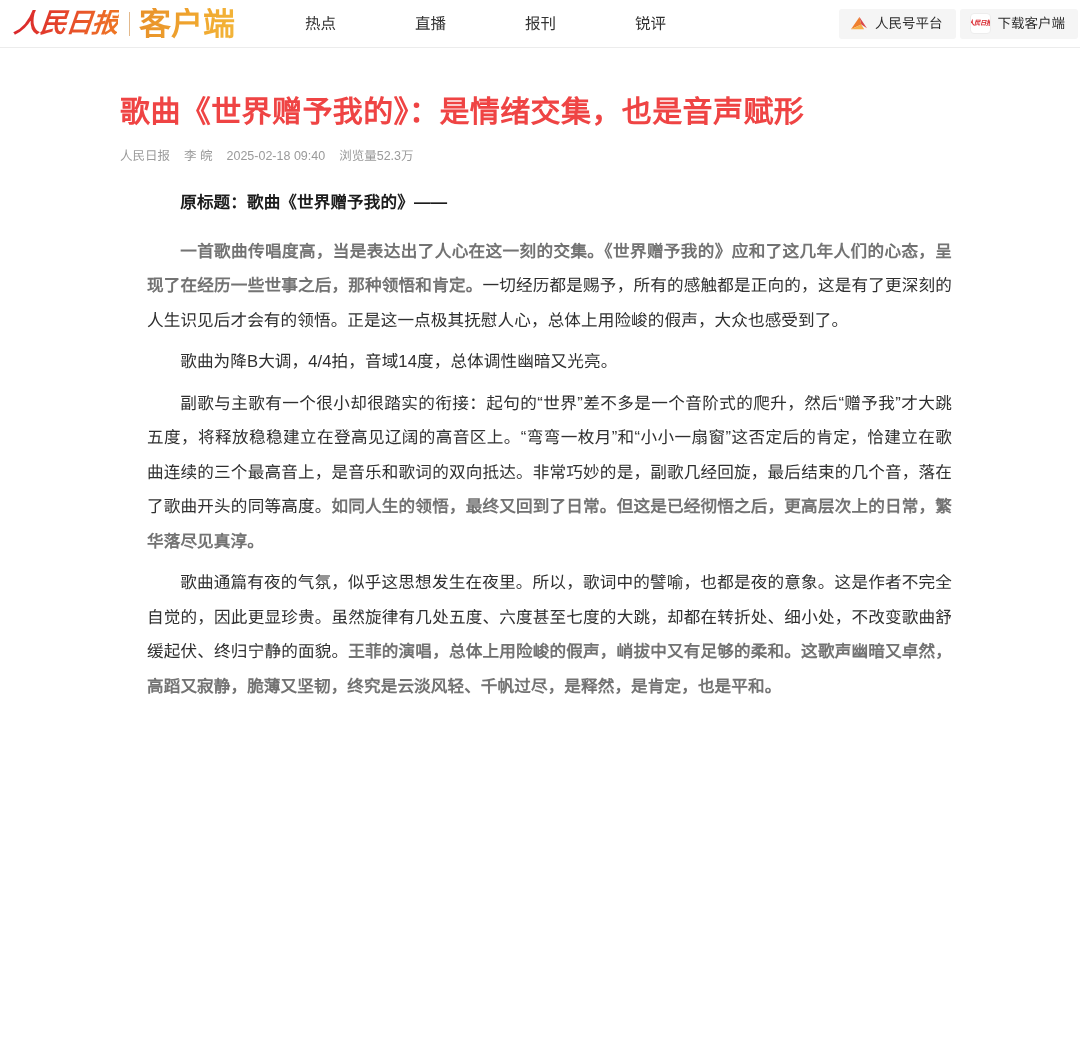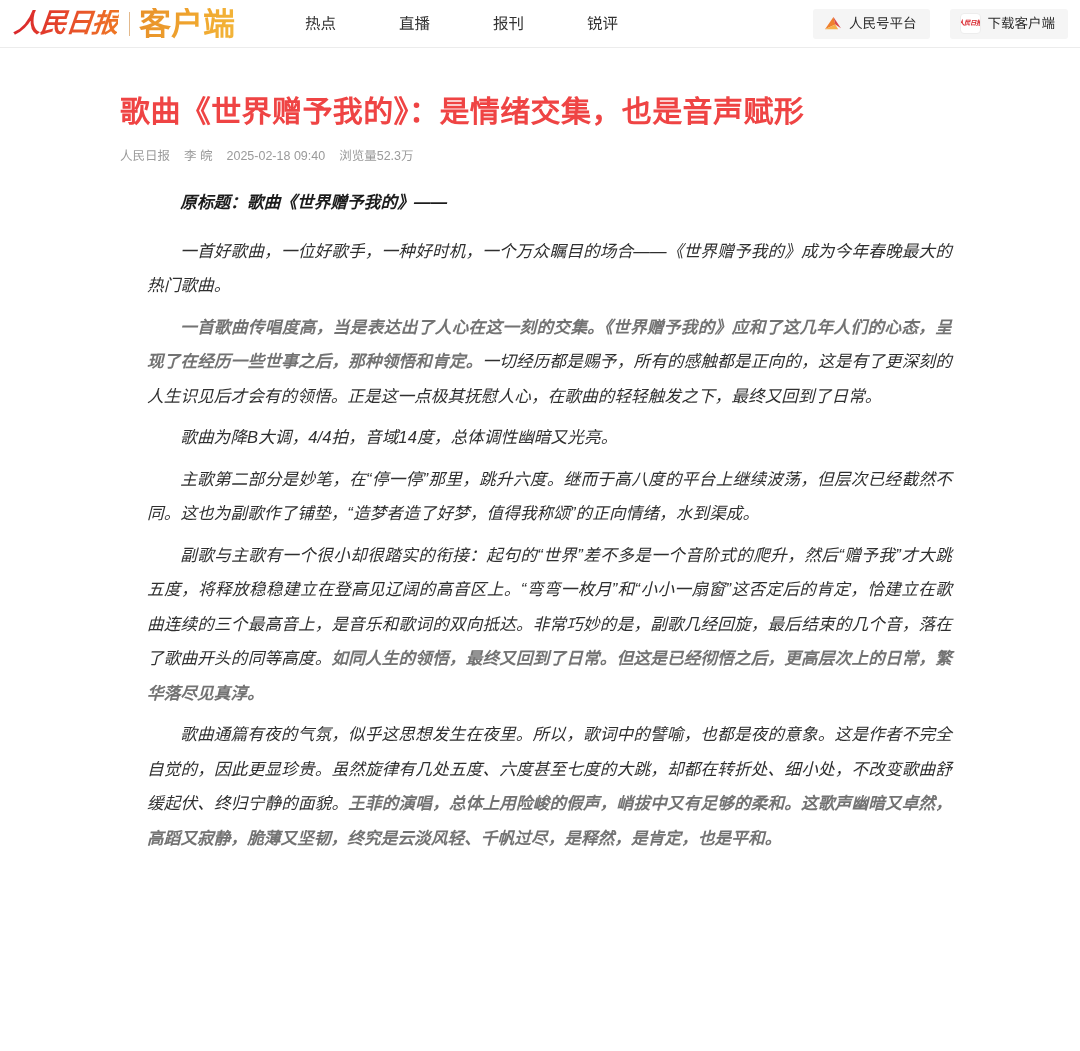--- a/index.html
+++ b/index.html
@@ -62,40 +62,41 @@
     color: transparent;
     line-height: 1;
     white-space: nowrap;
   }
 
   .main-nav {
     display: flex;
     align-items: center;
     margin-left: 66px;
     height: 100%;
+    gap: 16px;
   }
   .nav-item {
     font-size: 15.5px;
     color: #333333;
     padding: 0 4px;
     margin-right: 55px;
     cursor: pointer;
     white-space: nowrap;
     line-height: 1;
   }
   .nav-item:last-child { margin-right: 16px; }
 
   .header-actions {
     position: absolute;
-    right: 12px;
+    right: 2px;
     top: 0;
     height: 100%;
     display: flex;
     align-items: center;
-    gap: 20px;
+    gap: 4px;
   }
   .action-btn {
     display: flex;
     align-items: center;
     background: #f5f5f5;
     border-radius: 3px;
     height: 30px;
     padding: 0 13px 0 10px;
     cursor: pointer;
     white-space: nowrap;
@@ -161,21 +162,20 @@
     padding: 24px 128px 0 147px;
   }
   .article-body p {
     margin: 0 0 7px 0;
     font-size: 16.6px;
     line-height: 2.08;
     color: #2f2f2f;
     text-align: justify;
     text-justify: inter-ideograph;
     letter-spacing: 0.1px;
-    font-style: italic;
   }
   .article-body p.indent {
     text-indent: 2em;
   }
   .article-body p.strong-line {
     font-weight: bold;
     color: #1c1c1c;
   }
   .article-body b {
     font-weight: bold;
@@ -234,22 +234,20 @@
     <span>2025-02-18 09:40</span>
     <span>浏览量52.3万</span>
   </div>
 
   <div class="article-body">
 
     <p class="indent strong-line sub-head">原标题：歌曲《世界赠予我的》——</p>
 
 
     <div id="paragraph-host">
-        <p class="indent"><span>一首好歌曲，一位好歌手，一种好时机，一个万众瞩目的场合——《世界赠予我的》成为今年春晚最大的热门歌曲。</span></p>
-        <p class="indent"><b>一首歌曲传唱度高，当是表达出了人心在这一刻的交集。《世界赠予我的》应和了这几年人们的心态，呈现了在经历一些世事之后，那种领悟和肯定。</b><span>一切经历都是赐予，所有的感触都是正向的，这是有了更深刻的人生识见后才会有的领悟。正是这一点极其抚慰人心，在歌曲的轻轻触发之下，最终又回到了日常。</span></p>
+        <p class="indent"><b>一首歌曲传唱度高，当是表达出了人心在这一刻的交集。《世界赠予我的》应和了这几年人们的心态，呈现了在经历一些世事之后，那种领悟和肯定。</b><span>一切经历都是赐予，所有的感触都是正向的，这是有了更深刻的人生识见后才会有的领悟。正是这一点极其抚慰人心，总体上用险峻的假声，大众也感受到了。</span></p>
         <p class="indent"><span>歌曲为降B大调，4/4拍，音域14度，总体调性幽暗又光亮。</span></p>
-        <p class="indent"><span>主歌第二部分是妙笔，在“停一停”那里，跳升六度。继而于高八度的平台上继续波荡，但层次已经截然不同。这也为副歌作了铺垫，“造梦者造了好梦，值得我称颂”的正向情绪，水到渠成。</span></p>
         <p class="indent"><span>副歌与主歌有一个很小却很踏实的衔接：起句的“世界”差不多是一个音阶式的爬升，然后“赠予我”才大跳五度，将释放稳稳建立在登高见辽阔的高音区上。“弯弯一枚月”和“小小一扇窗”这否定后的肯定，恰建立在歌曲连续的三个最高音上，是音乐和歌词的双向抵达。非常巧妙的是，副歌几经回旋，最后结束的几个音，落在了歌曲开头的同等高度。</span><b>如同人生的领悟，最终又回到了日常。但这是已经彻悟之后，更高层次上的日常，繁华落尽见真淳。</b></p>
         <p class="indent"><span>歌曲通篇有夜的气氛，似乎这思想发生在夜里。所以，歌词中的譬喻，也都是夜的意象。这是作者不完全自觉的，因此更显珍贵。虽然旋律有几处五度、六度甚至七度的大跳，却都在转折处、细小处，不改变歌曲舒缓起伏、终归宁静的面貌。</span><b>王菲的演唱，总体上用险峻的假声，峭拔中又有足够的柔和。这歌声幽暗又卓然，高蹈又寂静，脆薄又坚韧，终究是云淡风轻、千帆过尽，是释然，是肯定，也是平和。</b></p>
       </div>
 
   </div>
 </main>
 
 </body></html>

